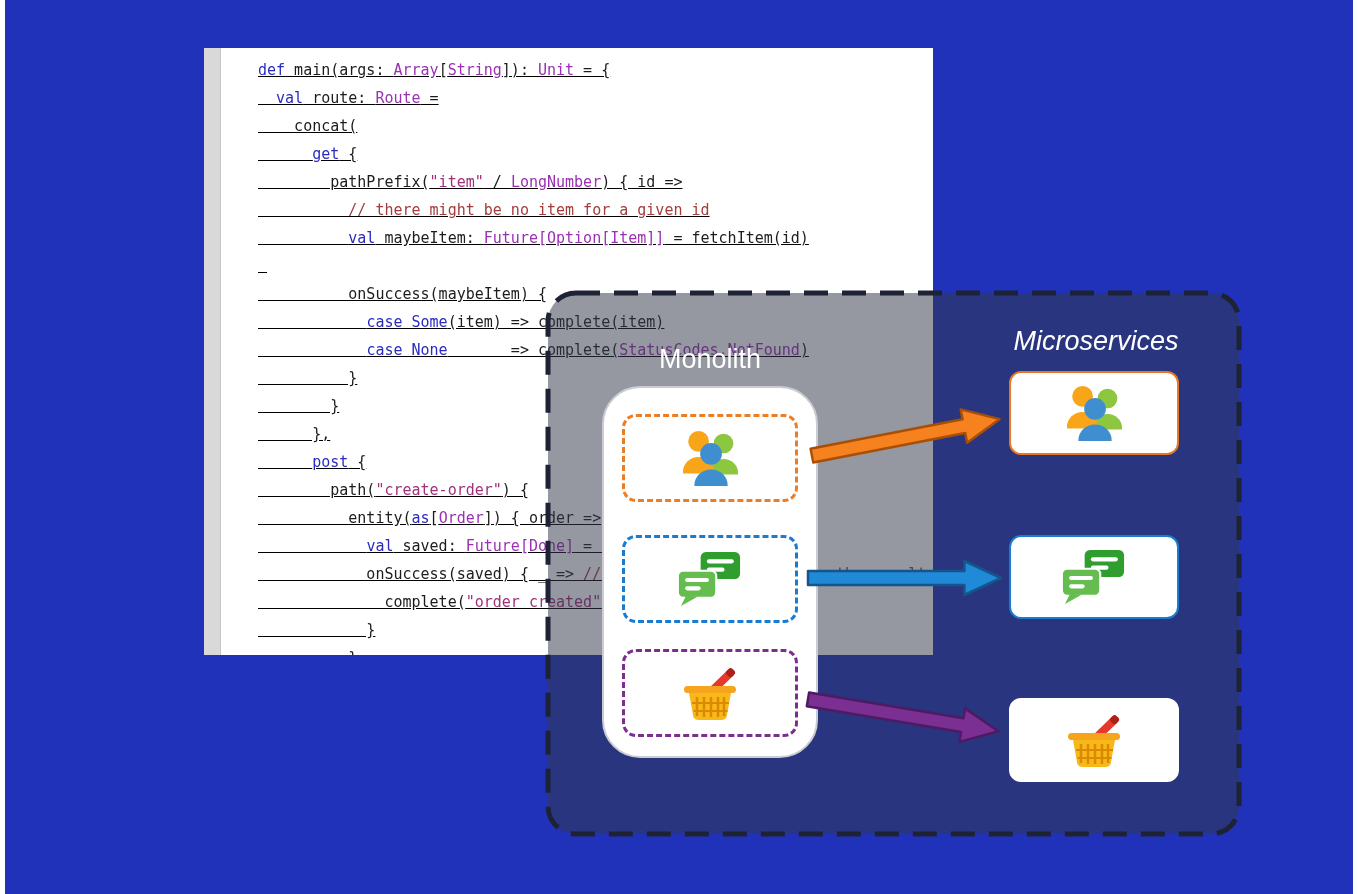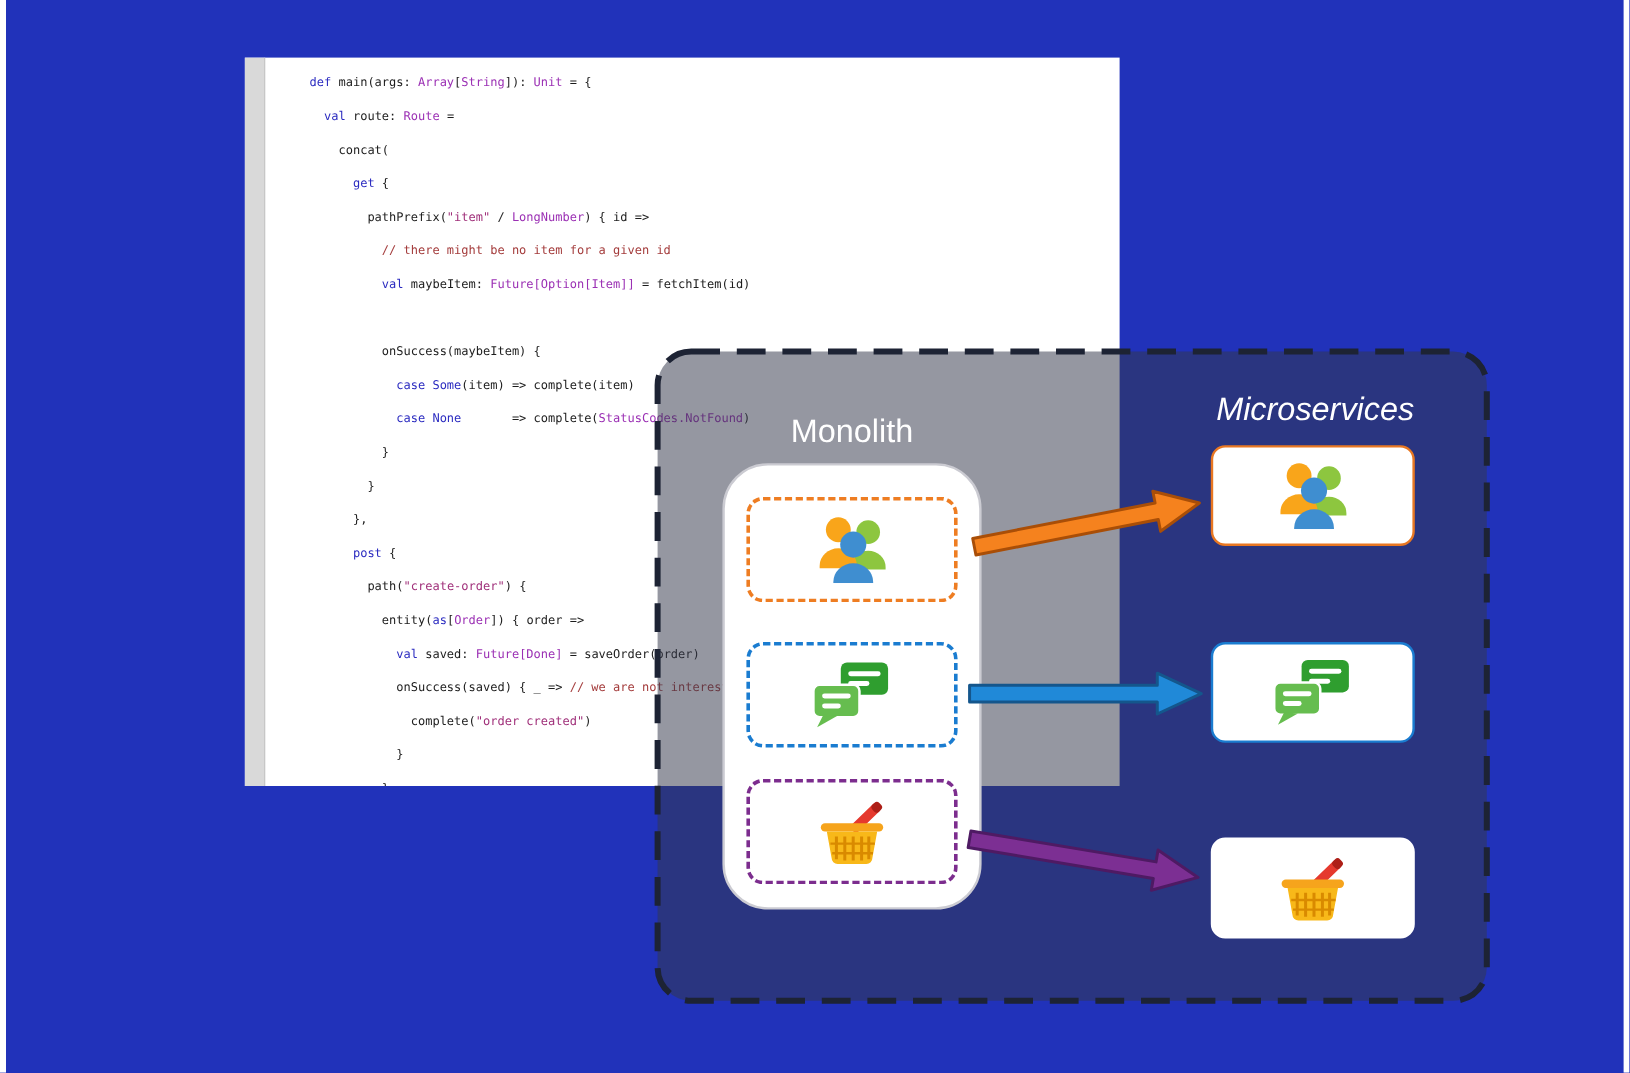--- a/index.html
+++ b/index.html
@@ -11,22 +11,22 @@
   }
   .edge { position:absolute; top:0; bottom:0; width:5px; background:#ffffff; }
   .edge.left { left:0; } .edge.right { right:0; }
 
   
   .code-panel { position:absolute; left:204px; top:48px; width:729px; height:607px;
     background:#ffffff; overflow:hidden; }
   .gutter { position:absolute; left:0; top:0; bottom:0; width:17px;
     background:var(--panel_gutter, #d9d9d9); border-right:1px solid #c7c7c7; }
   .code-block { position:absolute; left:54px; top:8px;
-    font-family:"DejaVu Sans Mono", monospace; font-size:10px; line-height:28px;
-    white-space:pre; }
+    font-family:"DejaVu Sans Mono", monospace; font-size:15px; line-height:28px;
+    white-space:pre;text-decoration:underline; }
   .code-line { height:28px; }
   .tok-k { color:var(--token_keyword,#2b2bc0); }
   .tok-t { color:var(--token_type,#9b30b4); }
   .tok-s { color:var(--token_string,#a0307a); }
   .tok-c { color:var(--token_comment,#a43c3c); }
   .tok-p { color:var(--token_plain,#1c1c1c); }
 
   
   .zone-svg { position:absolute; left:545px; top:290px; }
 

